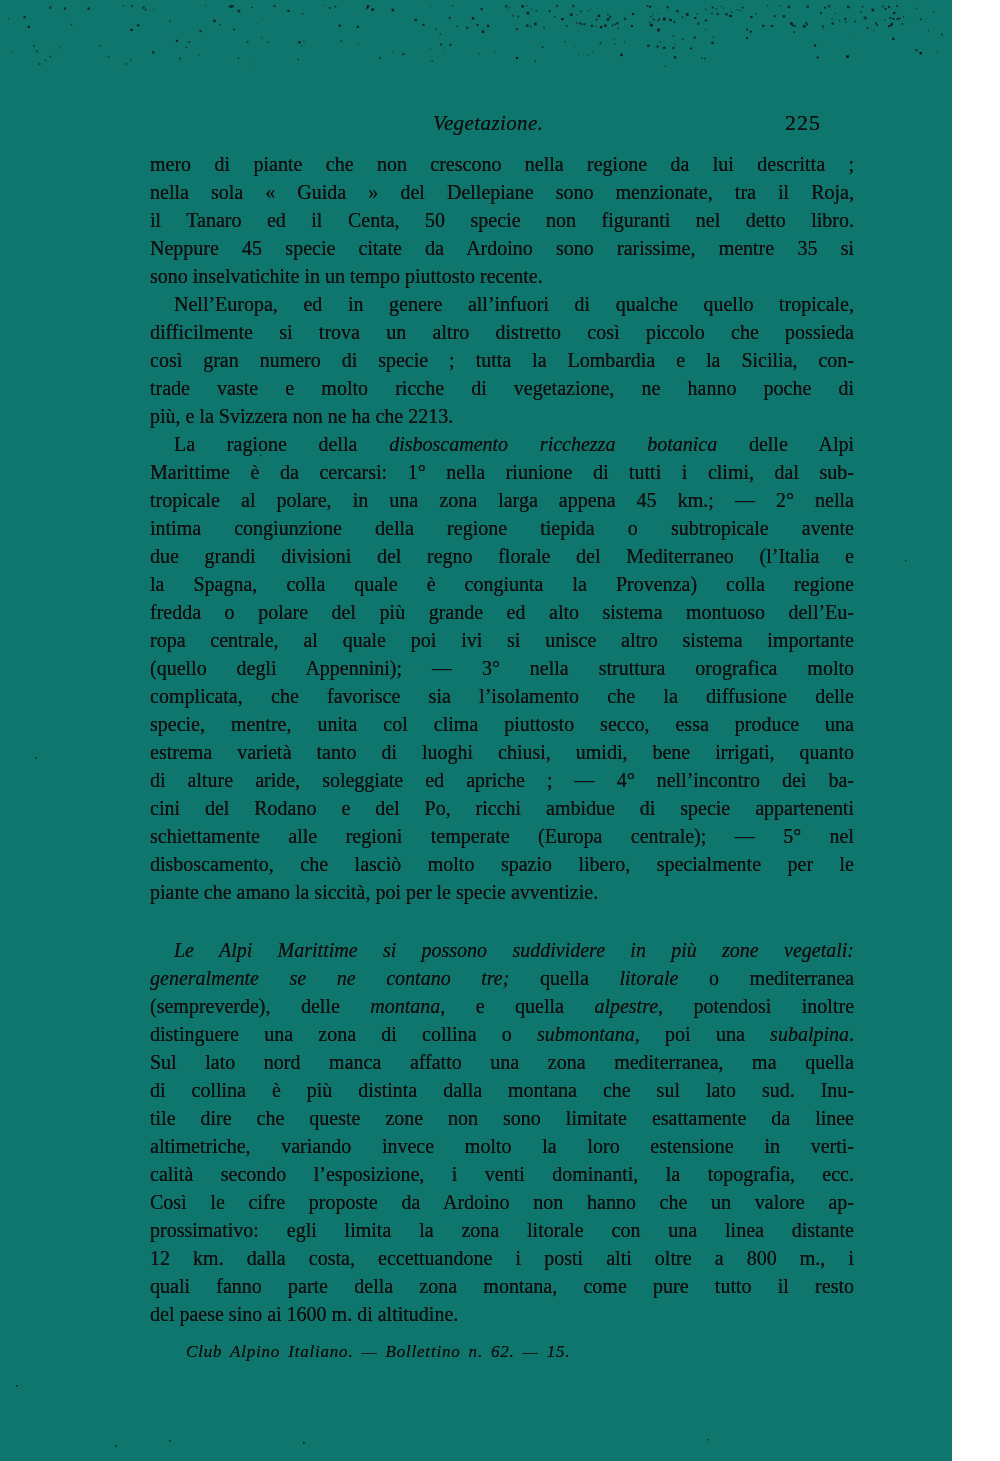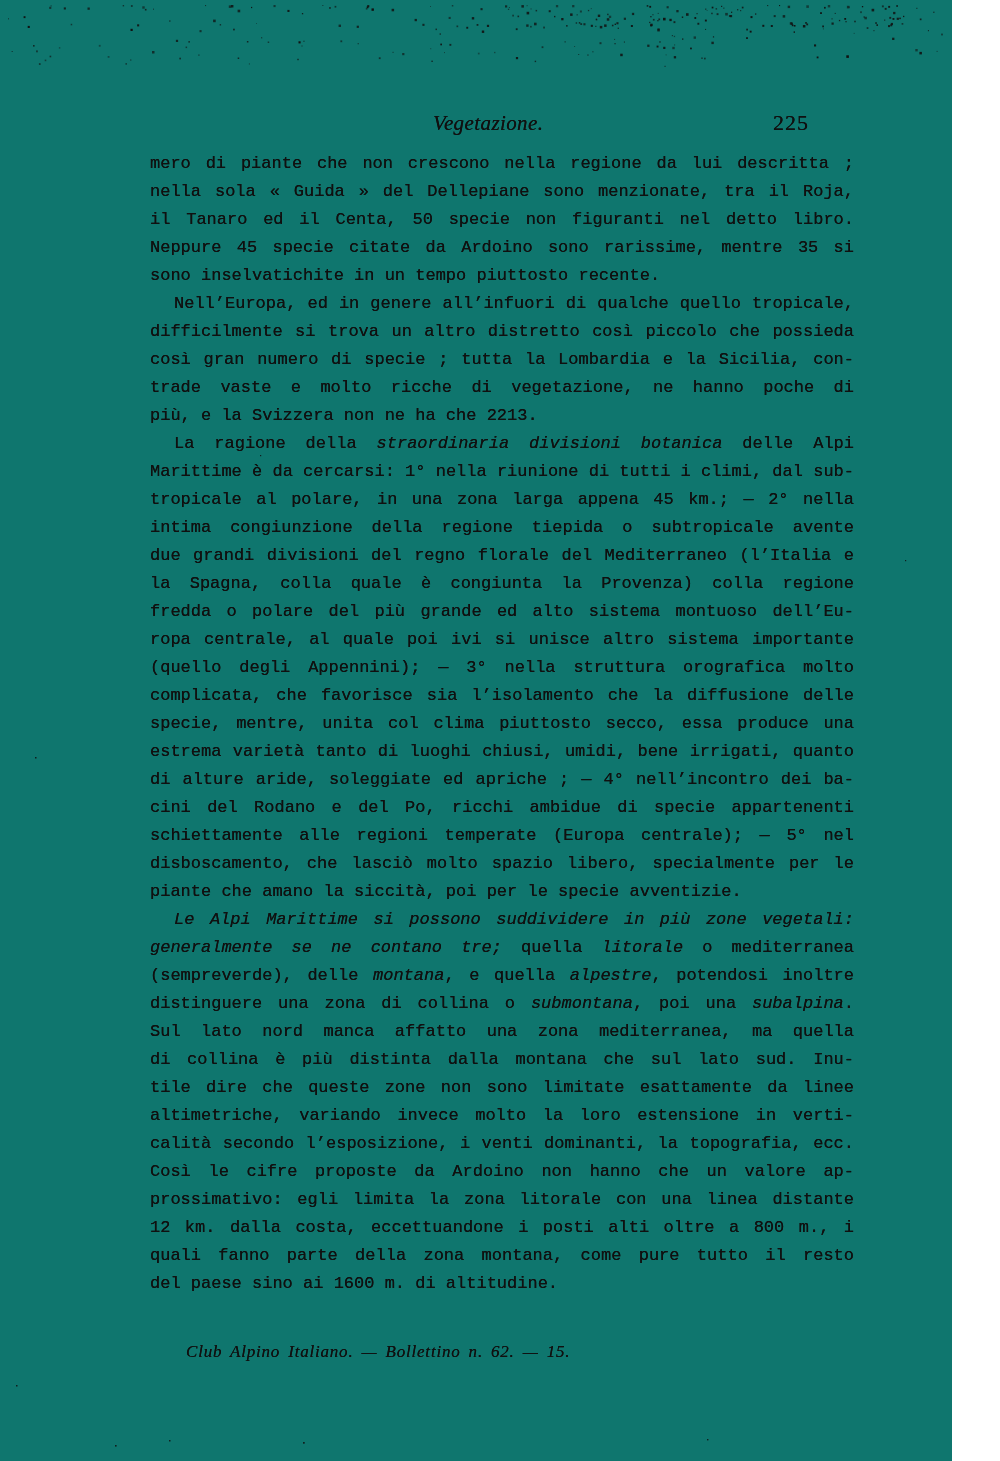--- a/index.html
+++ b/index.html
@@ -29,38 +29,37 @@
     position: absolute;
     left: 283px;
     top: 0;
     font-style: italic;
     font-size: 21px;
     letter-spacing: 0.4px;
     text-shadow: 0 0 0.4px #101010;
   }
   .page-number {
     position: absolute;
-    right: 45px;
+    right: 33px;
     top: -1px;
     font-size: 22px;
     letter-spacing: 1px;
     text-shadow: 0 0 0.5px #101010;
   }
   .text-block {
     position: absolute;
     top: 150px;
     left: 150px;
     width: 704px;
-    font-size: 17px;
+    font-size: 20px;
     line-height: 28px;
     text-shadow: 0 0 0.4px #101010;
-    font-family: Liberation Mono, monospace;
   }
   .paragraph { margin: 0; }
-  .paragraph.spaced { }
+  .paragraph.spaced { margin-top: 30px; }
   .line {
     text-align: justify;
     text-align-last: justify;
     -moz-text-align-last: justify;
     white-space: normal;
     height: 28px;
     overflow: visible;
   }
   .line.last { text-align-last: left; -moz-text-align-last: left; }
   .line.indent { text-indent: 24px; }
@@ -439,21 +438,21 @@
         <div class="line last"><span>sono inselvatichite in un tempo piuttosto recente.</span></div>
       </div>
       <div class="paragraph">
         <div class="line indent"><span>Nell’Europa, ed in genere all’infuori di qualche quello tropicale,</span></div>
         <div class="line"><span>difficilmente si trova un altro distretto così piccolo che possieda</span></div>
         <div class="line"><span>così gran numero di specie ; tutta la Lombardia e la Sicilia, con-</span></div>
         <div class="line"><span>trade vaste e molto ricche di vegetazione, ne hanno poche di</span></div>
         <div class="line last"><span>più, e la Svizzera non ne ha che 2213.</span></div>
       </div>
       <div class="paragraph">
-        <div class="line indent"><span>La ragione della </span><em>straordinaria divisioni botanica</em><span> delle Alpi</span></div>
+        <div class="line indent"><span>La ragione della </span><em>disboscamento ricchezza botanica</em><span> delle Alpi</span></div>
         <div class="line"><span>Marittime è da cercarsi: 1° nella riunione di tutti i climi, dal sub-</span></div>
         <div class="line"><span>tropicale al polare, in una zona larga appena 45 km.; — 2° nella</span></div>
         <div class="line"><span>intima congiunzione della regione tiepida o subtropicale avente</span></div>
         <div class="line"><span>due grandi divisioni del regno florale del Mediterraneo (l’Italia e</span></div>
         <div class="line"><span>la Spagna, colla quale è congiunta la Provenza) colla regione</span></div>
         <div class="line"><span>fredda o polare del più grande ed alto sistema montuoso dell’Eu-</span></div>
         <div class="line"><span>ropa centrale, al quale poi ivi si unisce altro sistema importante</span></div>
         <div class="line"><span>(quello degli Appennini); — 3° nella struttura orografica molto</span></div>
         <div class="line"><span>complicata, che favorisce sia l’isolamento che la diffusione delle</span></div>
         <div class="line"><span>specie, mentre, unita col clima piuttosto secco, essa produce una</span></div>

